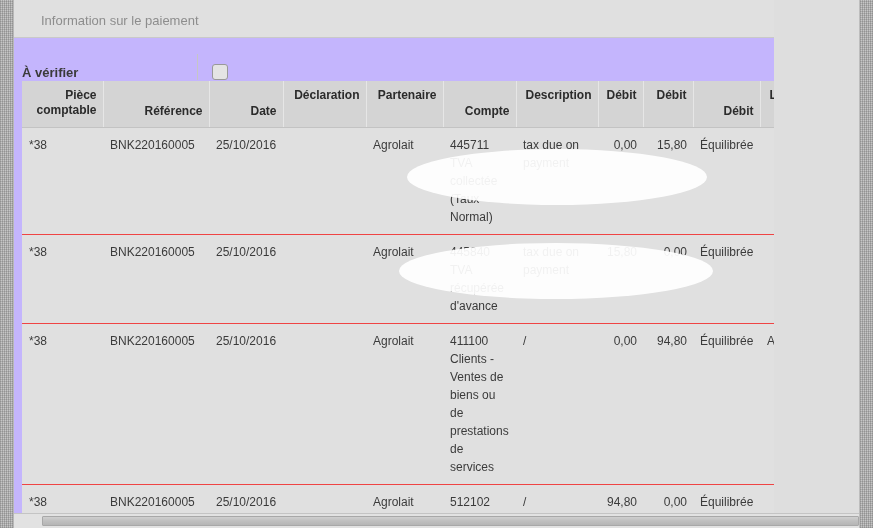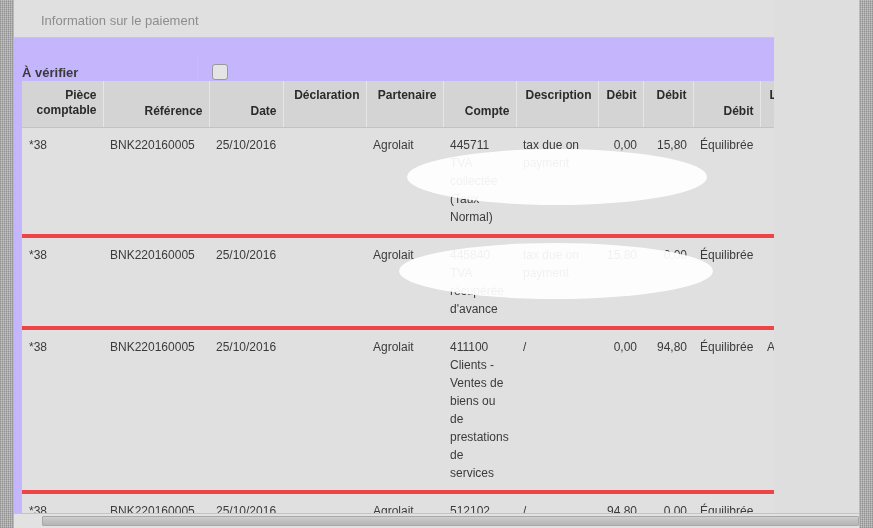--- a/index.html
+++ b/index.html
@@ -158,21 +158,21 @@
   }
   table.grid thead th.vtop { vertical-align: top; }
   table.grid thead th:last-child { border-right: none; }
 
   table.grid tbody td {
     background: #e0e0e0;
     vertical-align: top;
     padding: 8px 6px 8px 7px;
     line-height: 18px;
     color: #3b3b3b;
-    border-bottom: 4px solid #ef4444;
+    border-bottom: 1px solid #ef4444;
     box-sizing: border-box;
     word-wrap: break-word;
   }
   td.num { text-align: right; padding-right: 9px; }
 
   
   .c-piece { width: 81px; }
   .c-ref   { width: 106px; }
   .c-date  { width: 74px; }
   .c-decl  { width: 83px; }

